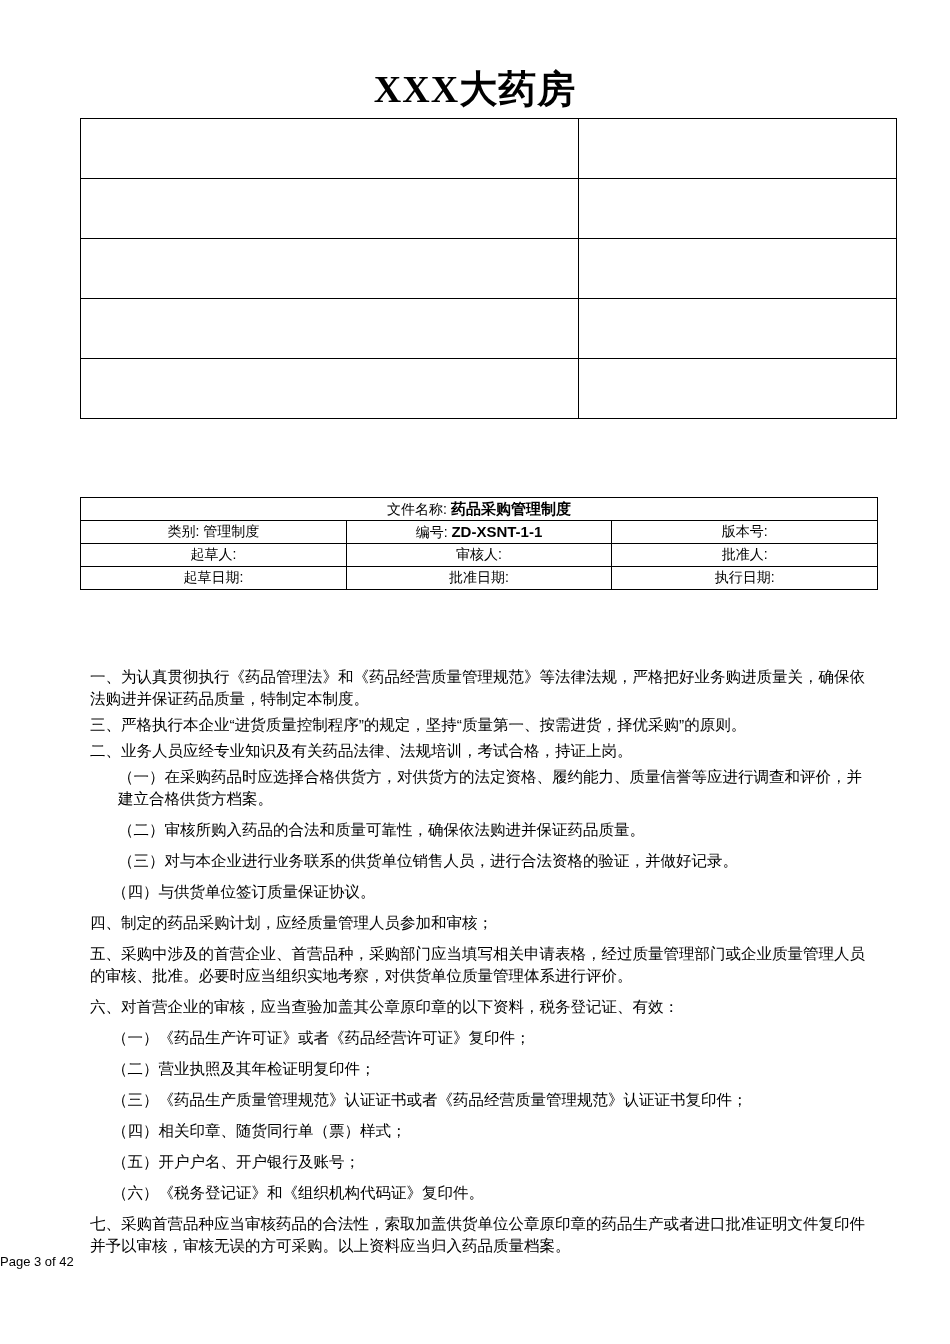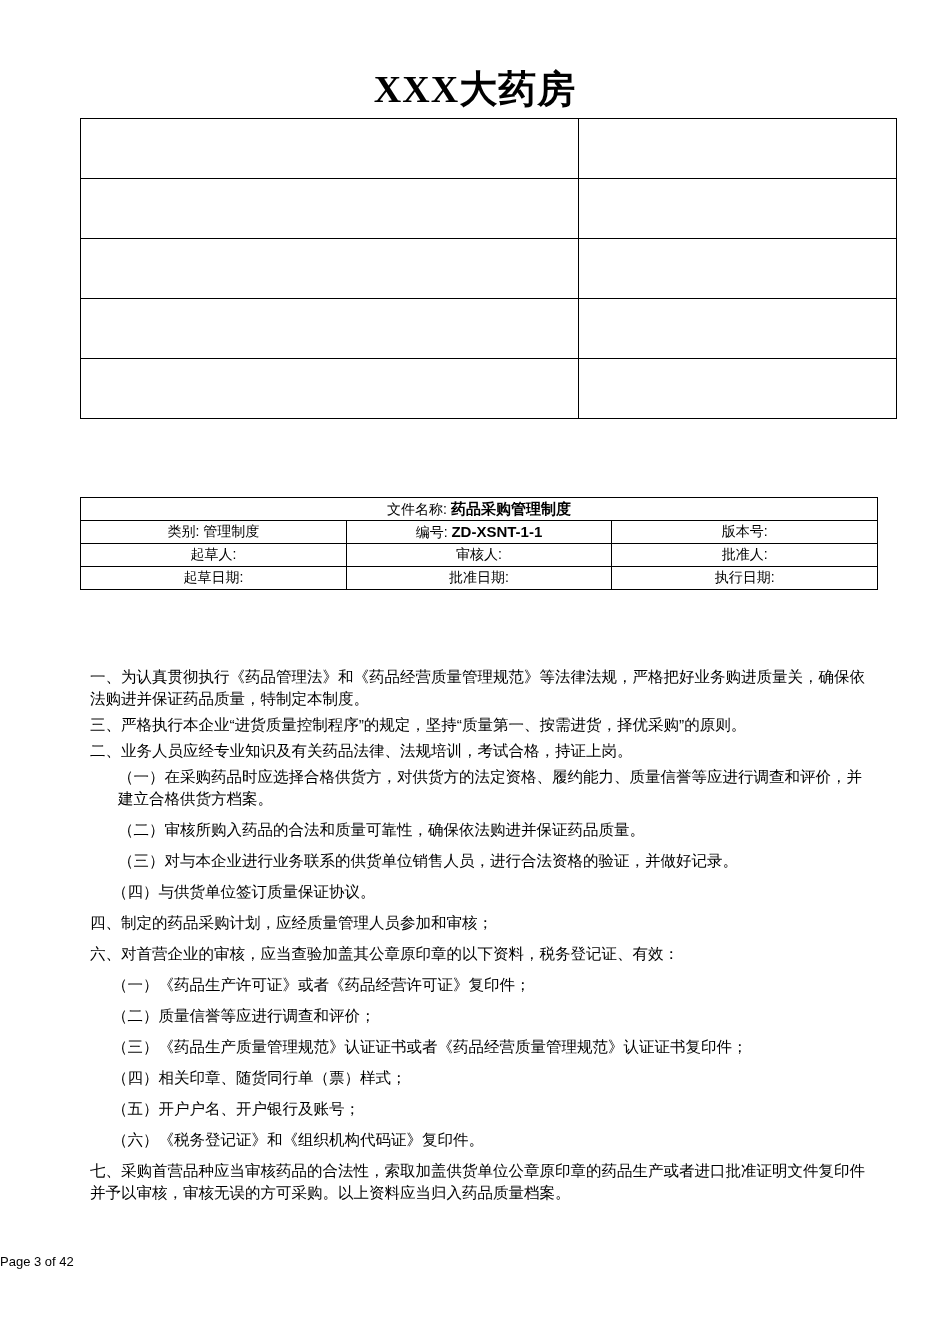--- a/index.html
+++ b/index.html
@@ -164,23 +164,24 @@
 
   <div class="doc-body">
     <div class="para tight">一、为认真贯彻执行《药品管理法》和《药品经营质量管理规范》等法律法规，严格把好业务购进质量关，确保依法购进并保证药品质量，特制定本制度。</div>
     <div class="para tight">三、严格执行本企业“进货质量控制程序”的规定，坚持“质量第一、按需进货，择优采购”的原则。</div>
     <div class="para tight">二、业务人员应经专业知识及有关药品法律、法规培训，考试合格，持证上岗。</div>
     <div class="para sub">（一）在采购药品时应选择合格供货方，对供货方的法定资格、履约能力、质量信誉等应进行调查和评价，并建立合格供货方档案。</div>
     <div class="para sub">（二）审核所购入药品的合法和质量可靠性，确保依法购进并保证药品质量。</div>
     <div class="para sub">（三）对与本企业进行业务联系的供货单位销售人员，进行合法资格的验证，并做好记录。</div>
     <div class="para sub2">（四）与供货单位签订质量保证协议。</div>
     <div class="para">四、制定的药品采购计划，应经质量管理人员参加和审核；</div>
+    <div class="para">五、采购中涉及的首营企业、首营品种，采购部门应当填写相关申请表格，经过质量管理部门或企业质量管理人员的审核、批准。必要时应当组织实地考察，对供货单位质量管理体系进行评价。</div>
     <div class="para">六、对首营企业的审核，应当查验加盖其公章原印章的以下资料，税务登记证、有效：</div>
     <div class="para sub2">（一）《药品生产许可证》或者《药品经营许可证》复印件；</div>
-    <div class="para sub2">（二）质量信誉等应进行调查和评价；</div>
+    <div class="para sub2">（二）营业执照及其年检证明复印件；</div>
     <div class="para sub2">（三）《药品生产质量管理规范》认证证书或者《药品经营质量管理规范》认证证书复印件；</div>
     <div class="para sub2">（四）相关印章、随货同行单（票）样式；</div>
     <div class="para sub2">（五）开户户名、开户银行及账号；</div>
     <div class="para sub2">（六）《税务登记证》和《组织机构代码证》复印件。</div>
     <div class="para">七、采购首营品种应当审核药品的合法性，索取加盖供货单位公章原印章的药品生产或者进口批准证明文件复印件并予以审核，审核无误的方可采购。以上资料应当归入药品质量档案。</div>
   </div>
 
   <div class="page-footer">Page 3 of 42</div>
 
 </div>

